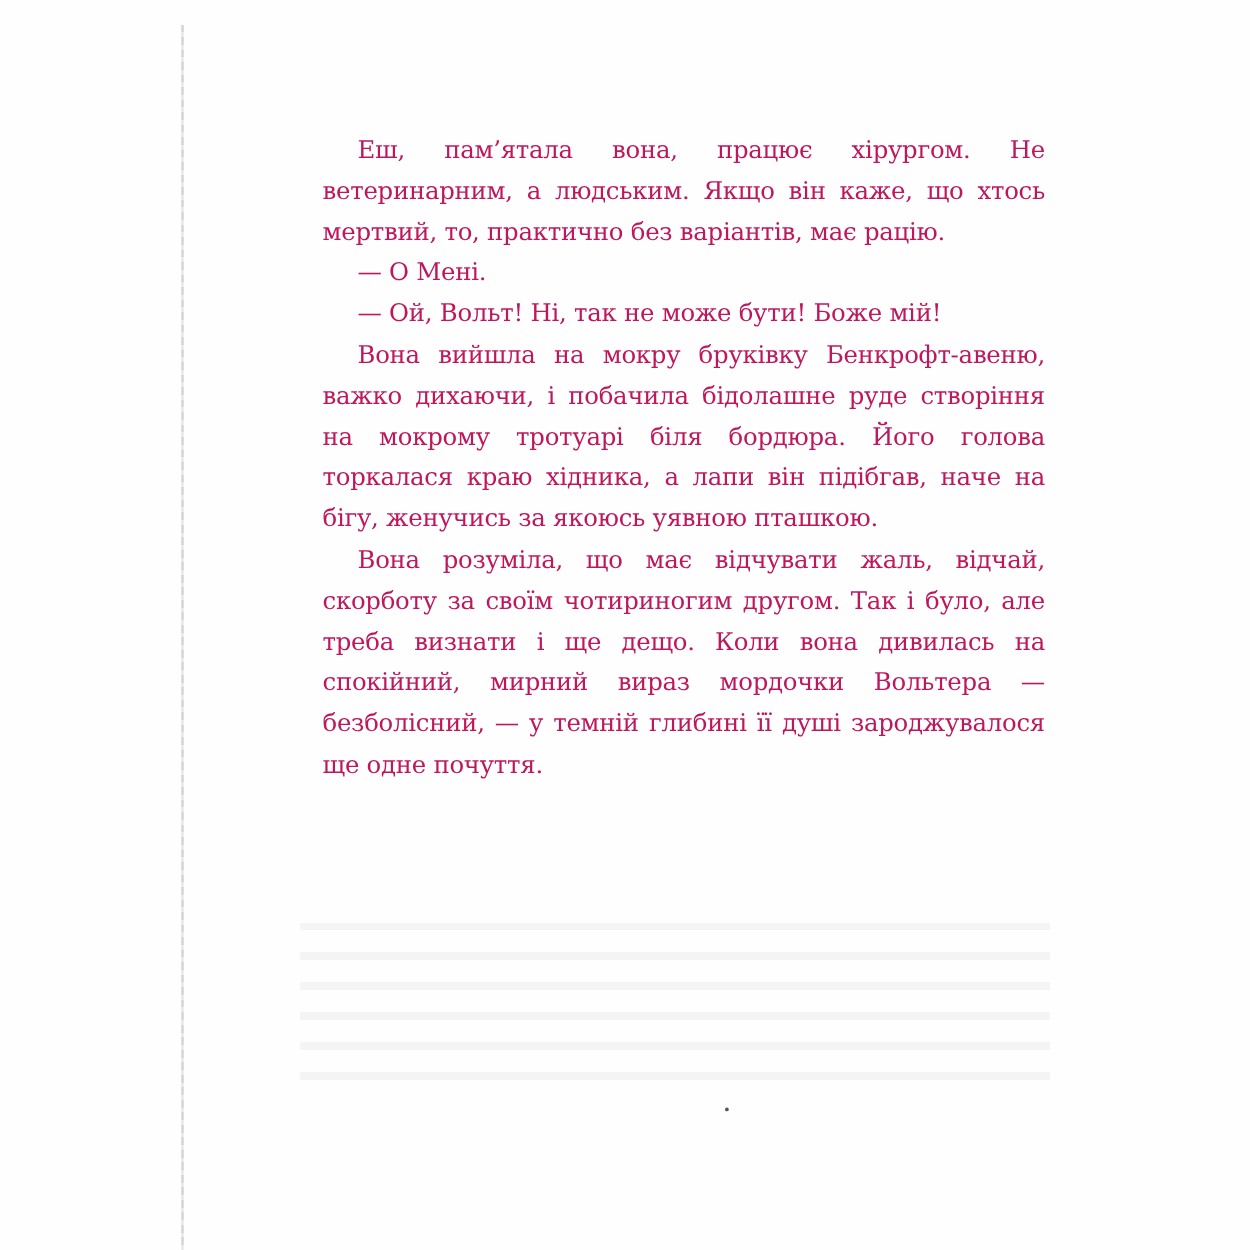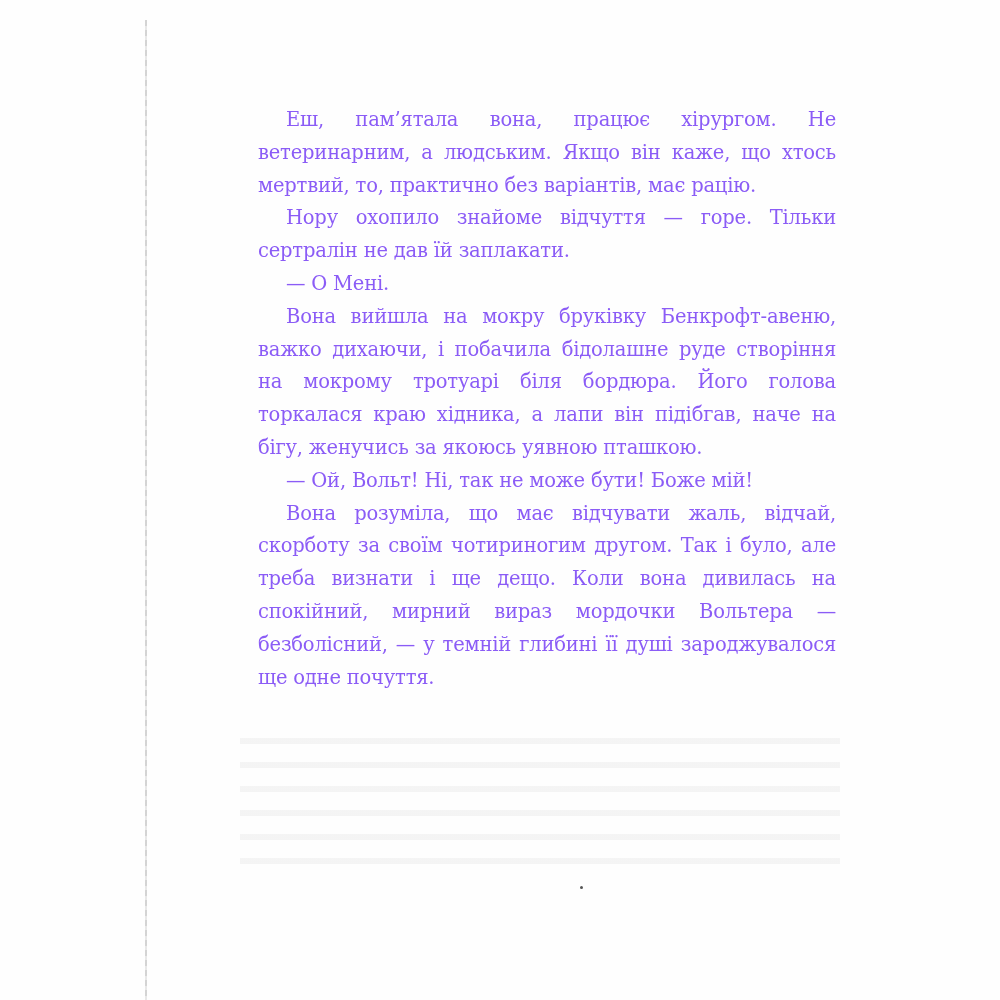--- a/index.html
+++ b/index.html
@@ -34,21 +34,21 @@
       background: repeating-linear-gradient(to bottom, transparent 0px, transparent 18px, rgba(200,200,200,0.18) 18px, rgba(200,200,200,0.18) 24px);
     }
     .text-block {
       position: absolute;
       left: 258px;
       top: 104px;
       width: 578px;
       font-family: "DejaVu Serif", "Liberation Serif", serif;
       font-size: 19.5px;
       line-height: 32.8px;
-      color: #8b5cf6;
+      color: #be185d;
       letter-spacing: -0.2px;
     }
     .para {
       margin: 0;
       text-indent: 28px;
       text-align: justify;
       text-align-last: left;
     }
     .speck {
       position: absolute;
@@ -60,21 +60,20 @@
   </style>
 </head>
 <body>
 
 <div class="page">
   <div class="page-edge"></div>
   <div class="bleed"></div>
 
   <div class="text-block">
     <p class="para">Еш, пам’ятала вона, працює хірургом. Не ветеринарним, а людським. Якщо він каже, що хтось мертвий, то, практично без варіантів, має рацію.</p>
-    <p class="para">Нору охопило знайоме відчуття — горе. Тільки сертралін не дав їй заплакати.</p>
     <p class="para">— О Мені.</p>
+    <p class="para">— Ой, Вольт! Ні, так не може бути! Боже мій!</p>
     <p class="para">Вона вийшла на мокру бруківку Бенкрофт-авеню, важко дихаючи, і побачила бідолашне руде створіння на мокрому тротуарі біля бордюра. Його голова торкалася краю хідника, а лапи він підібгав, наче на бігу, женучись за якоюсь уявною пташкою.</p>
-    <p class="para">— Ой, Вольт! Ні, так не може бути! Боже мій!</p>
     <p class="para">Вона розуміла, що має відчувати жаль, відчай, скорботу за своїм чотириногим другом. Так і було, але треба визнати і ще дещо. Коли вона дивилась на спокійний, мирний вираз мордочки Вольтера — безболісний, — у темній глибині її душі зароджувалося ще одне почуття.</p>
   </div>
 
   <div class="speck" style="left:580px; top:886px;"></div>
 </div>
 
 </body></html>

